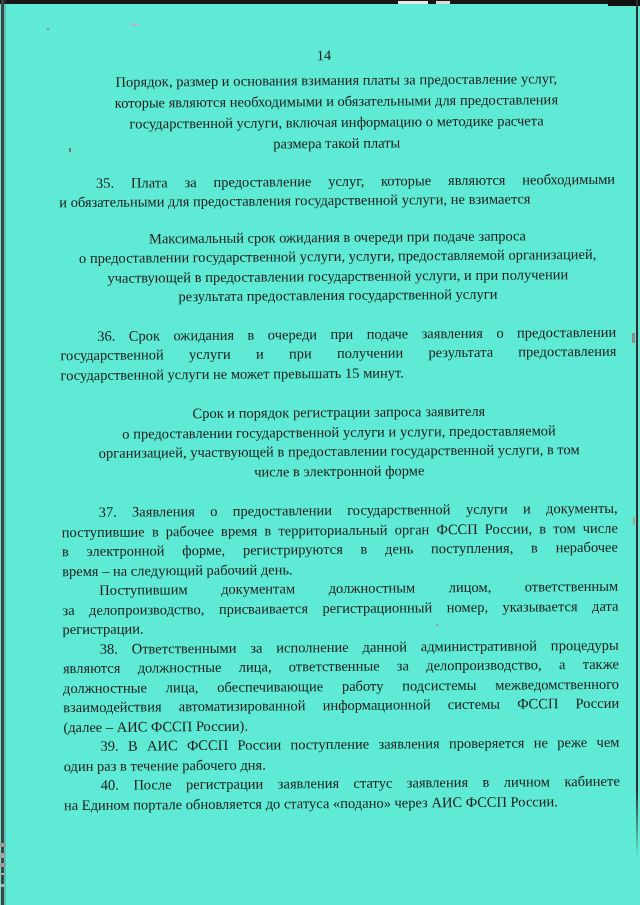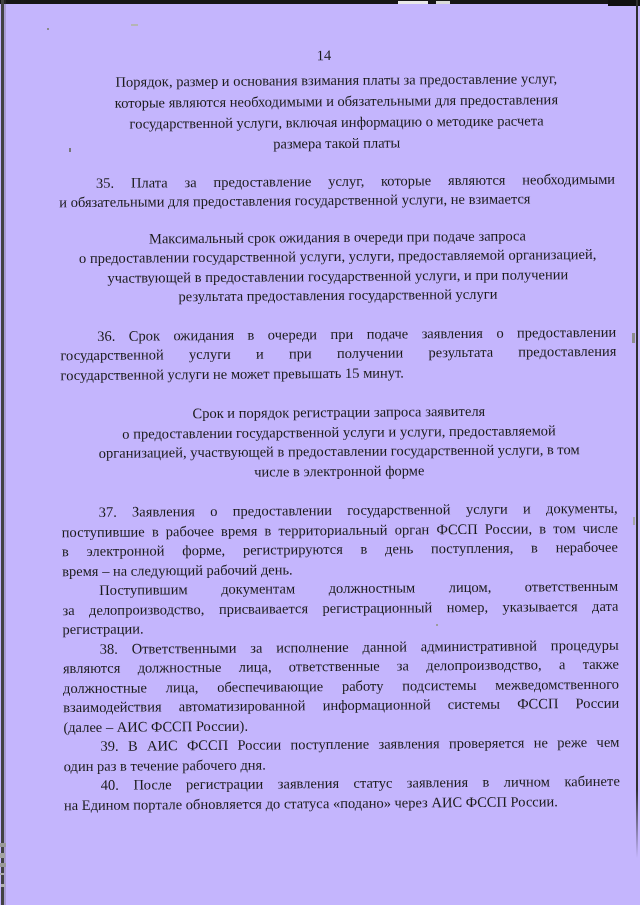--- a/index.html
+++ b/index.html
@@ -4,21 +4,21 @@
 <style>
   html, body {
     margin: 0;
     padding: 0;
     background: #ffffff;
   }
   .page {
     position: relative;
     width: 640px;
     height: 905px;
-    background: #c4b5fd;
+    background: #5eead4;
     overflow: hidden;
     font-family: "Liberation Serif", serif;
     color: #1b1b1b;
   }
 
   
   .art { position: absolute; }
   .top-bar   { top: 0; left: 0; width: 640px; height: 4px; background: #161616; }
   .top-bar-gap1 { top: 1px; left: 398px; width: 30px; height: 3px; background: #e9e9e9; }
   .top-bar-gap2 { top: 1px; left: 436px; width: 14px; height: 3px; background: #dadada; }

